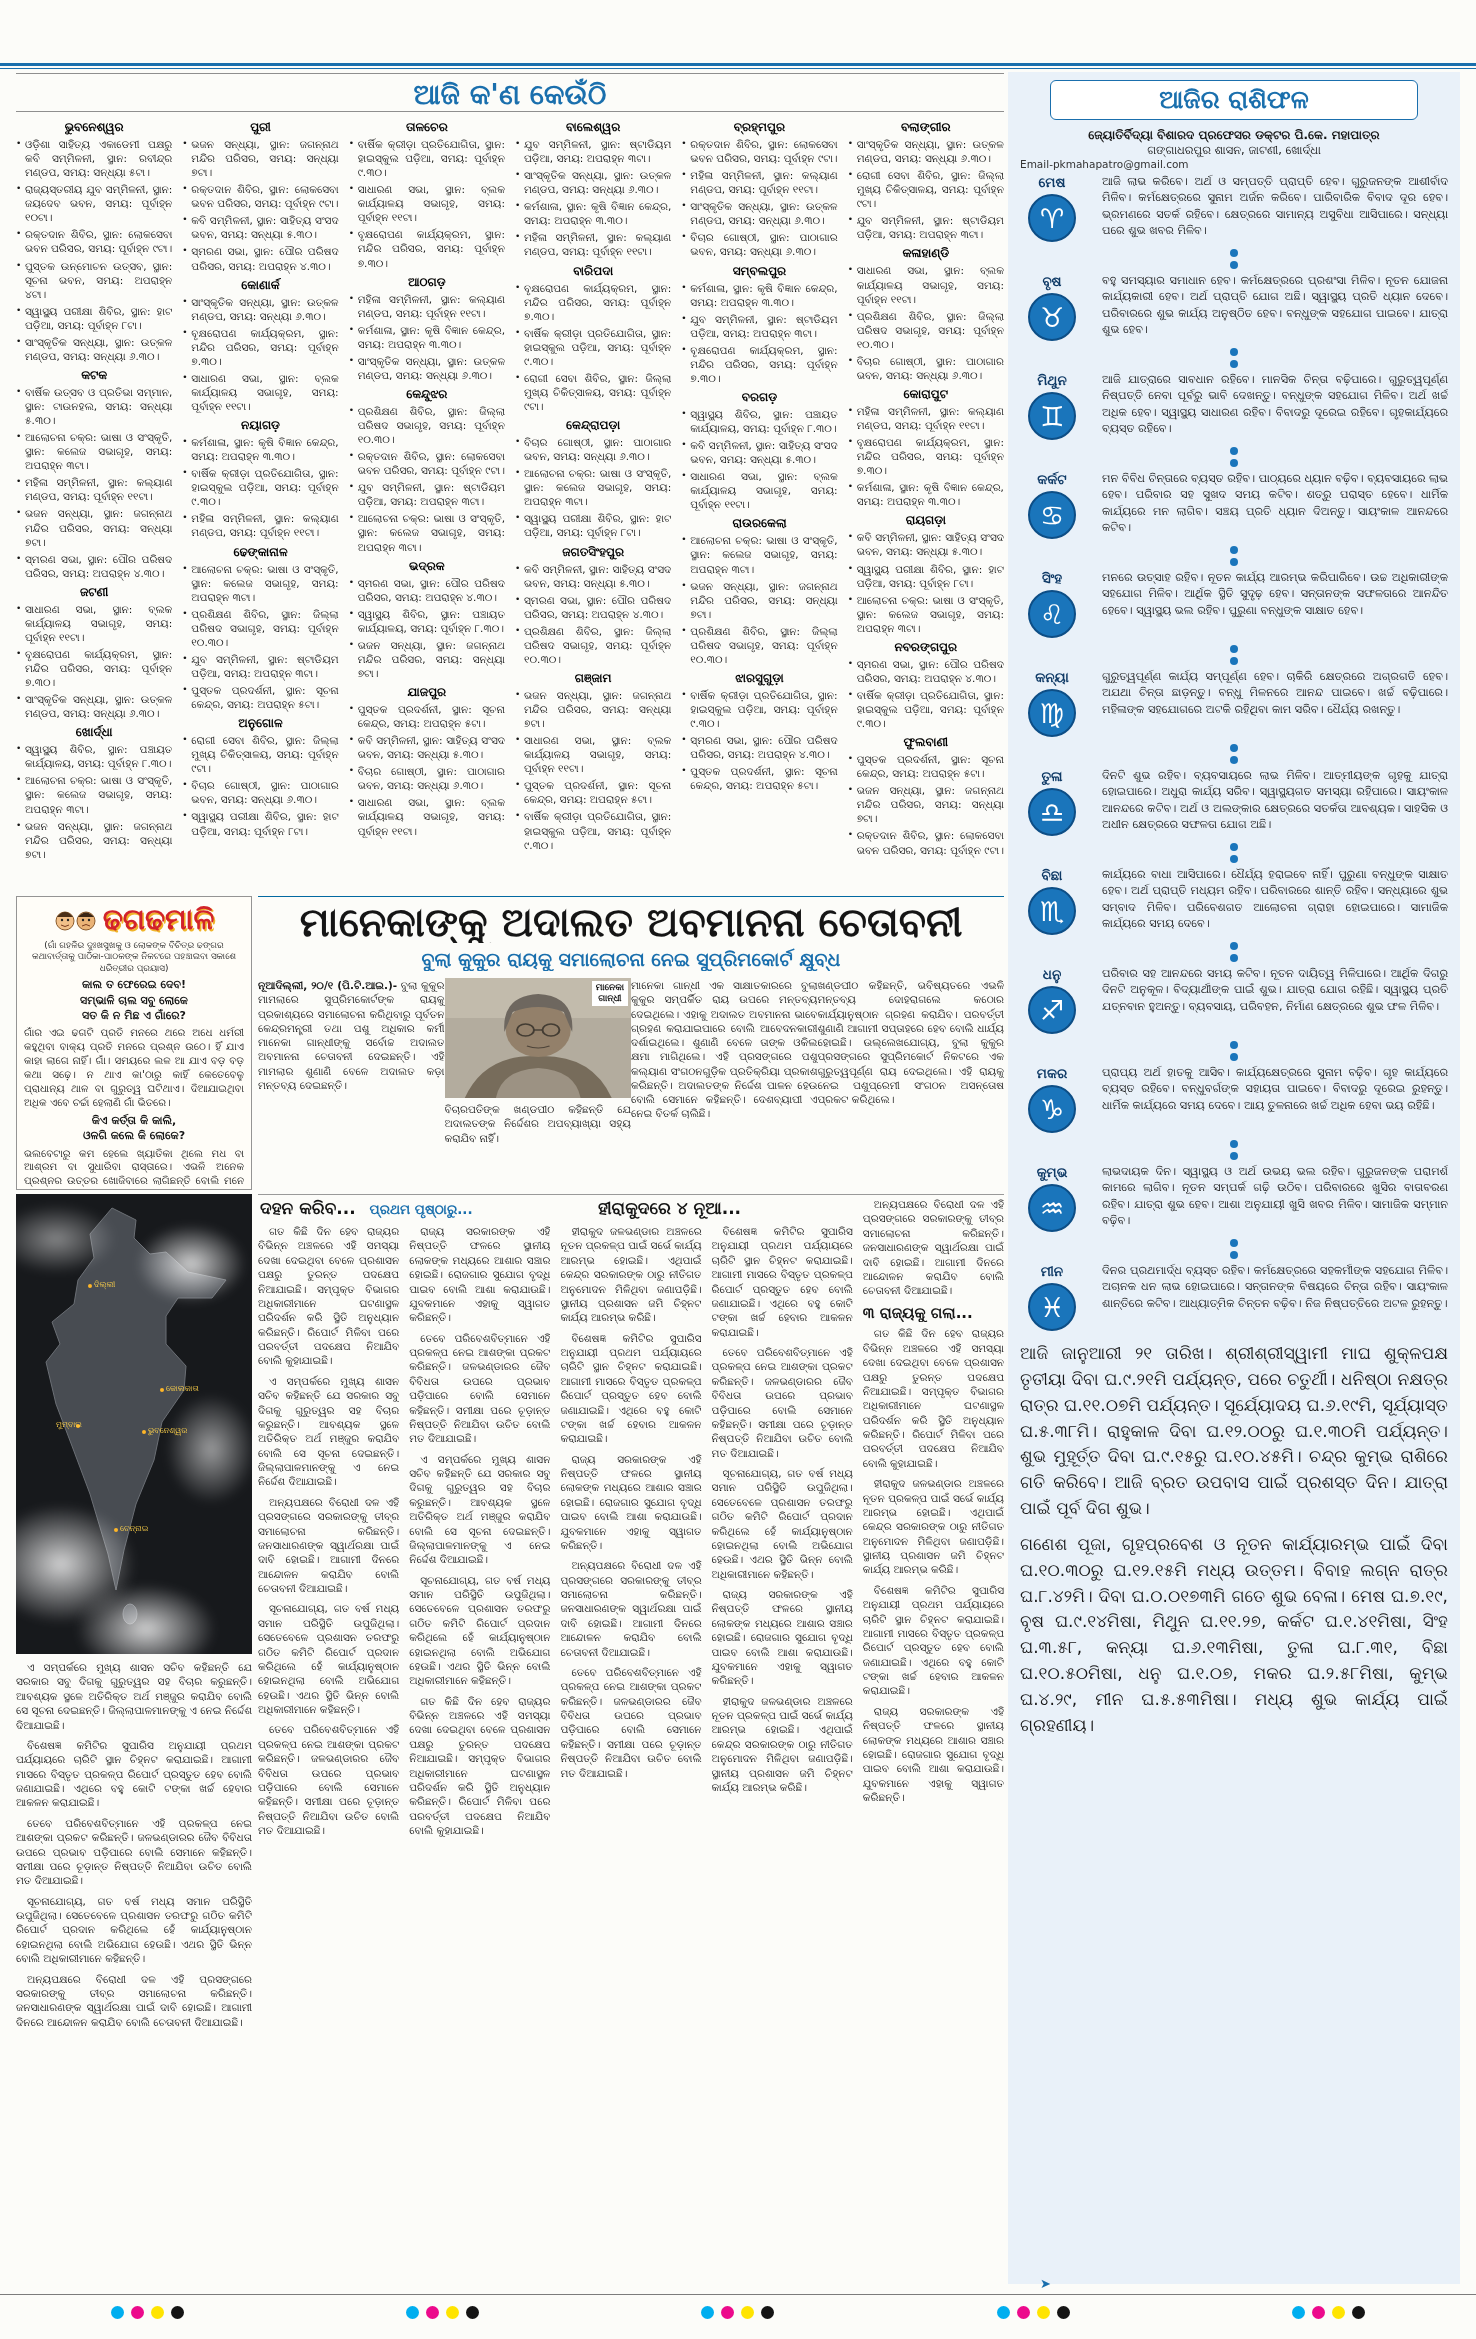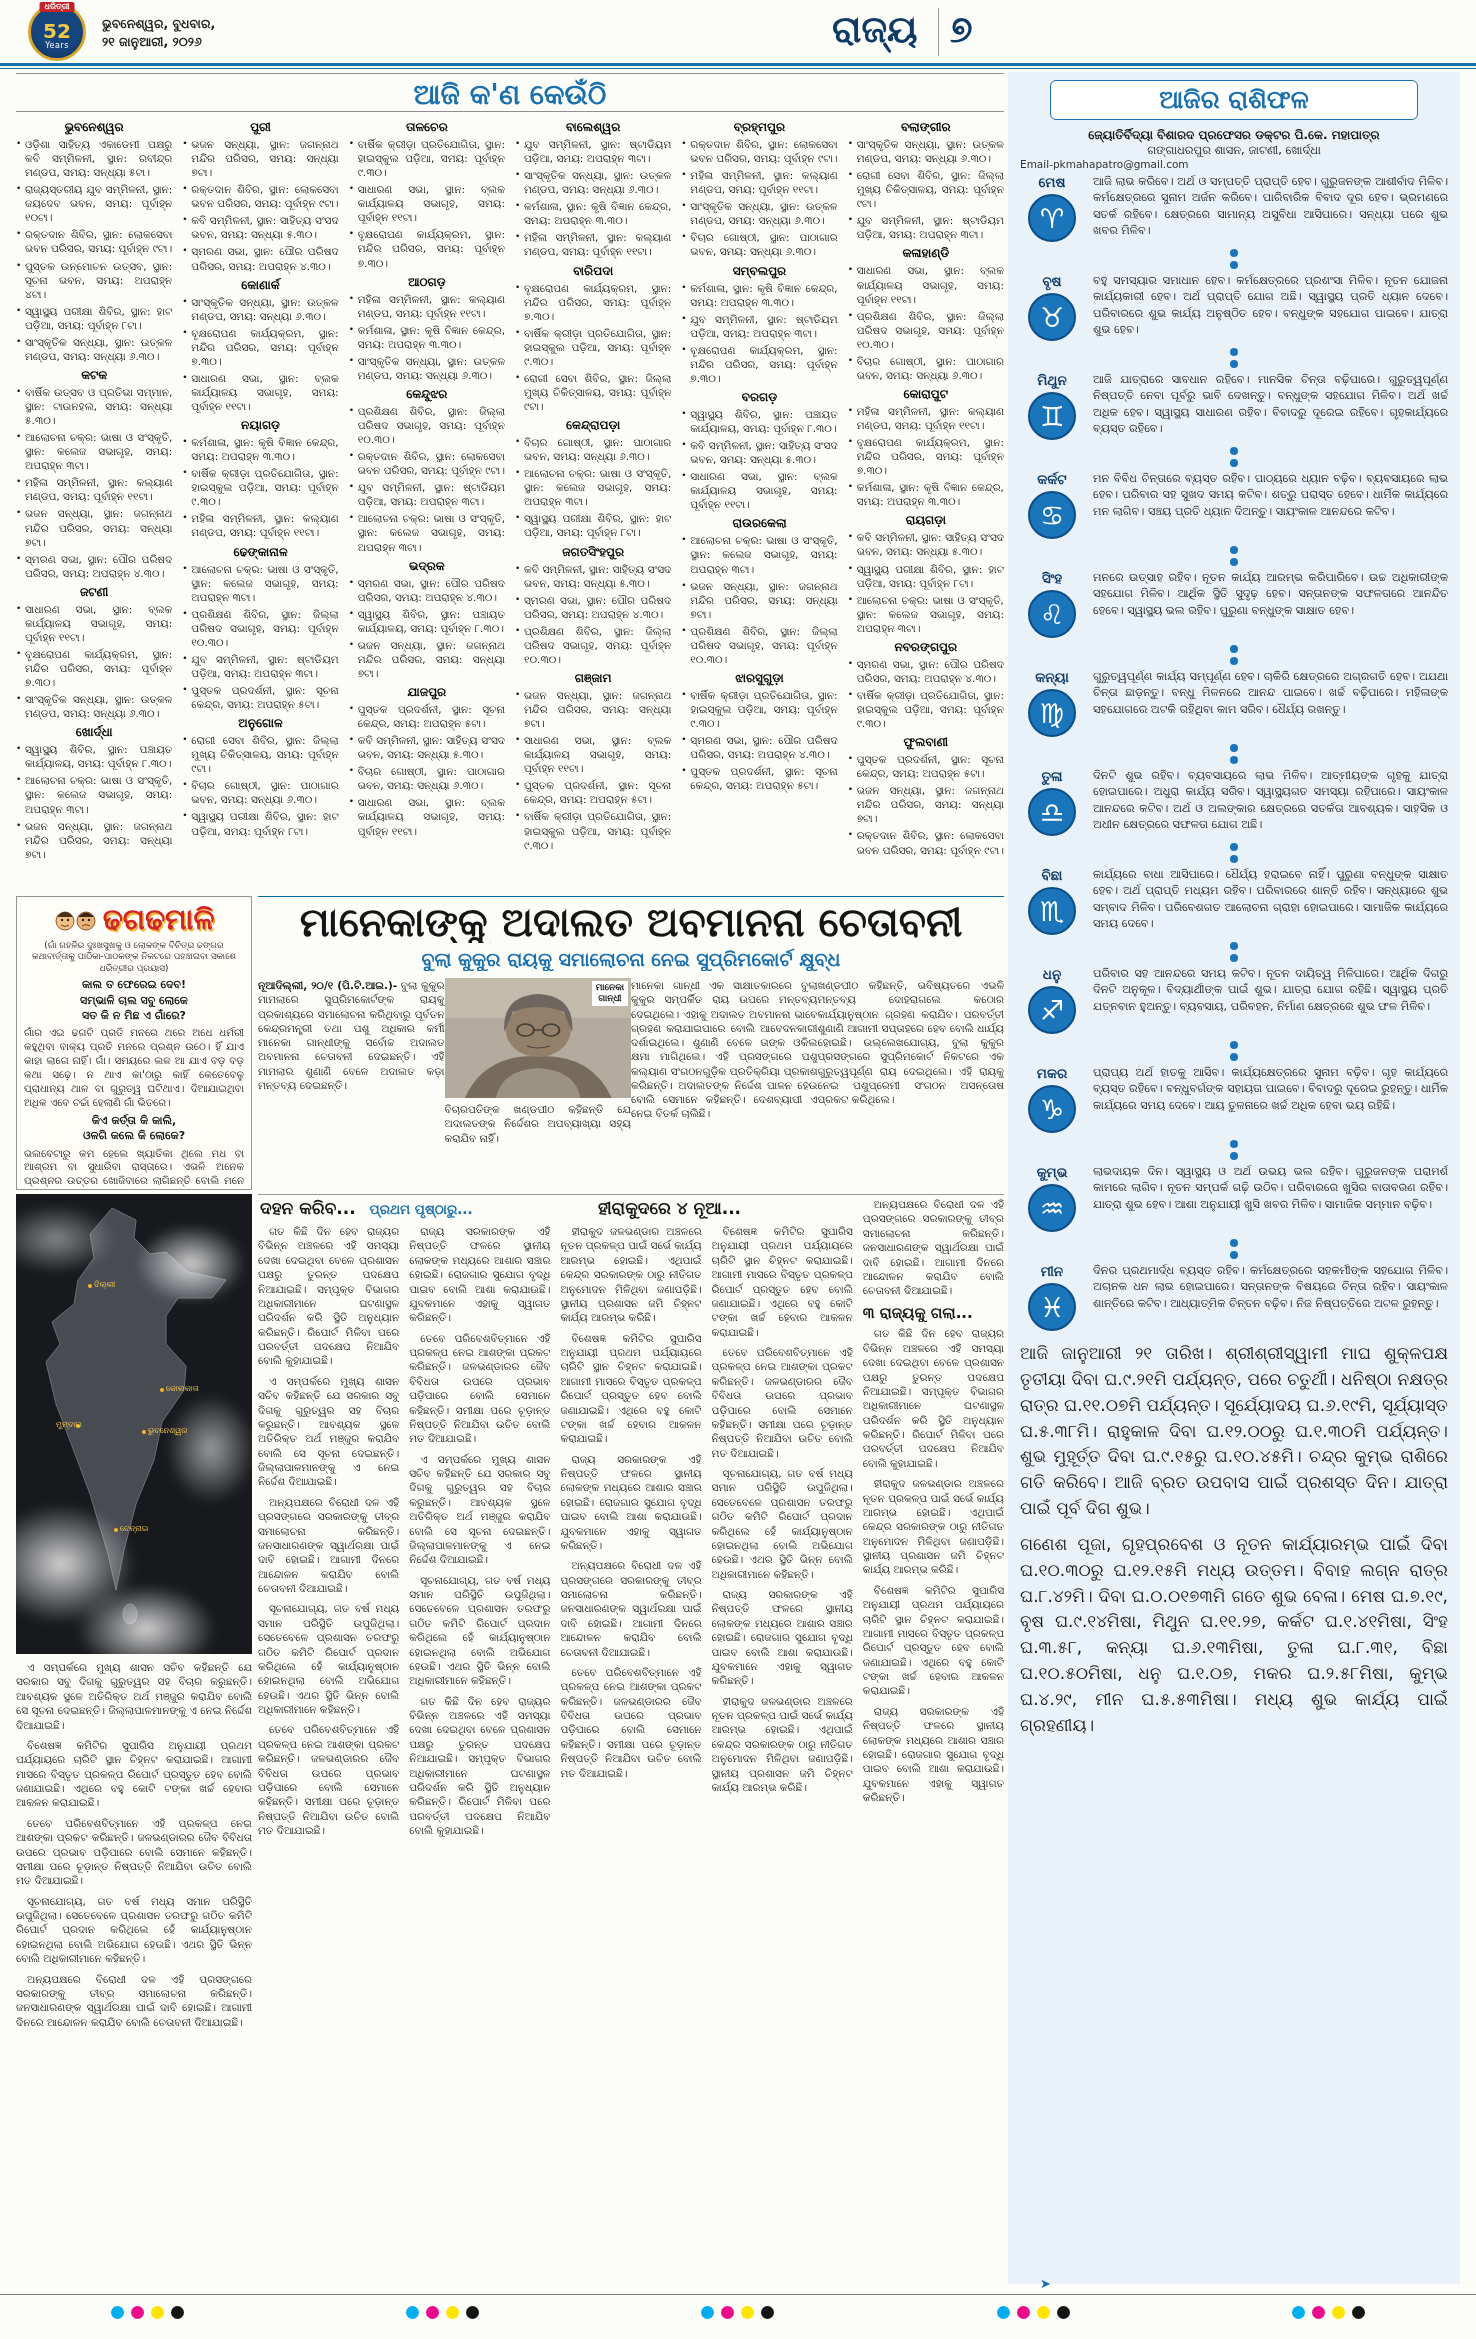--- a/index.html
+++ b/index.html
@@ -34,21 +34,21 @@
   .listing-item::before{content:"•";position:absolute;left:0;top:0;font-size:9px}
 
   
   .horoscope{position:absolute;left:1008px;top:72px;width:452px;height:2212px;background:#e9f1f9;
         padding:8px 12px;overflow:hidden}
   .horo-title{margin:0 30px;background:#fff;border:1.5px solid #1a6fad;border-radius:6px;text-align:center;
         font-size:25px;font-weight:bold;color:#1a6fad;padding:4px 0;white-space:nowrap;overflow:hidden}
   .horo-byline{font-size:12px;font-weight:bold;text-align:center;margin-top:7px;line-height:1.35}
   .horo-byline2{font-size:11.5px;text-align:center;line-height:1.3}
   .horo-email{font-size:10.5px;color:#333;padding-right:4px;margin-bottom:4px}
-  .sign{display:flex;gap:9px;margin-top:4px}
+  .sign{display:flex;gap:18px;margin-top:4px}
   .sign-left{width:64px;flex:none;text-align:center}
   .sign-name{font-size:13.5px;font-weight:bold;color:#0f3a66}
   .sign-icon{width:48px;height:48px;border-radius:50%;background:#1a75bb;color:#fff;margin:3px auto 0;
         display:flex;align-items:center;justify-content:center;font-size:27px;border:2px solid #0d4e86}
   .sign-text{flex:1;font-size:11.3px;line-height:1.44;text-align:justify;overflow:hidden}
   .sign-sep{display:flex;flex-direction:column;align-items:center;gap:4px;margin:7px 0 2px}
   .sign-sep i{width:8px;height:8px;border-radius:50%;background:#1a75bb}
   .panchang{font-size:17px;line-height:1.52;text-align:justify;margin-top:10px}
 
   
@@ -106,34 +106,20 @@
   .dots-row{position:absolute;left:0;top:2306px;width:100%;display:flex;justify-content:space-around}
   .dot-group{display:flex;gap:7px}
   .dot{display:block;width:13px;height:13px;border-radius:50%}
   .cont-arrow{position:absolute;left:1040px;top:2276px;color:#1a6fad;font-size:13px}
 </style>
 </head>
 <body>
 
 <div class="page">
 
-  <header class="masthead">
-    <div class="logo">
-      <span class="logo-ribbon">ଧରିତ୍ରୀ</span>
-      <span class="logo-years">52</span>
-      <span class="logo-years-label">Years</span>
-    </div>
-    <div class="dateline">
-      <div>ଭୁବନେଶ୍ୱର, ବୁଧବାର,</div>
-      <div>୨୧ ଜାନୁଆରୀ, ୨୦୨୬</div>
-    </div>
-    <div class="section-name">ରାଜ୍ୟ</div>
-    <div class="section-divider"></div>
-    <div class="page-number">୭</div>
-  </header>
   <div class="rule-a"></div>
   <div class="rule-b"></div>
 
   <div class="listings-title">ଆଜି କ'ଣ କେଉଁଠି</div>
   <div id="listing-cols" class="listing-cols">
       <div class="listing-col">
         <h4 class="listing-heading">ଭୁବନେଶ୍ୱର</h4>
         <div class="listing-item">ଓଡ଼ିଶା ସାହିତ୍ୟ ଏକାଡେମୀ ପକ୍ଷରୁ କବି ସମ୍ମିଳନୀ, ସ୍ଥାନ: ରବୀନ୍ଦ୍ର ମଣ୍ଡପ, ସମୟ: ସନ୍ଧ୍ୟା ୫ଟା।</div>
         <div class="listing-item">ରାଜ୍ୟସ୍ତରୀୟ ଯୁବ ସମ୍ମିଳନୀ, ସ୍ଥାନ: ଜୟଦେବ ଭବନ, ସମୟ: ପୂର୍ବାହ୍ନ ୧୦ଟା।</div>
         <div class="listing-item">ରକ୍ତଦାନ ଶିବିର, ସ୍ଥାନ: ଲୋକସେବା ଭବନ ପରିସର, ସମୟ: ପୂର୍ବାହ୍ନ ୯ଟା।</div>

